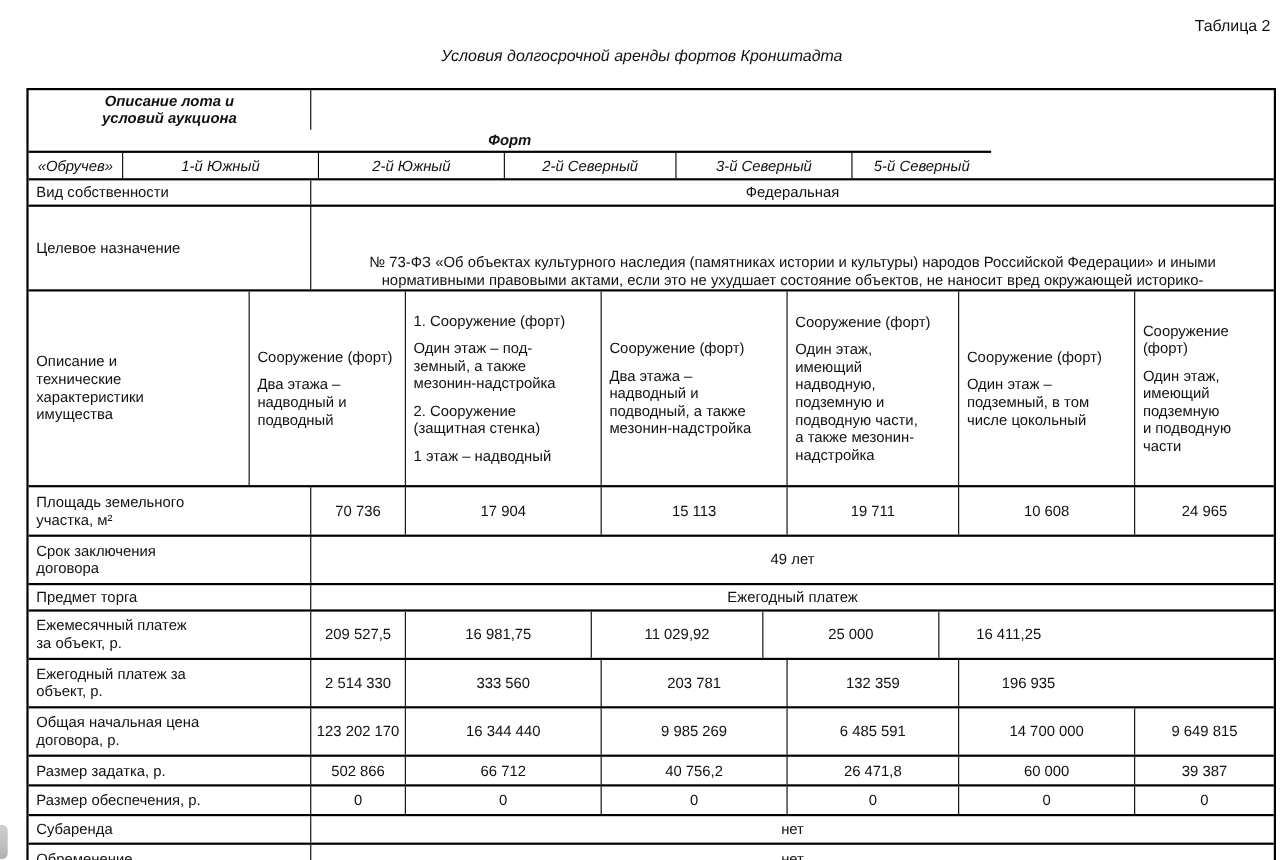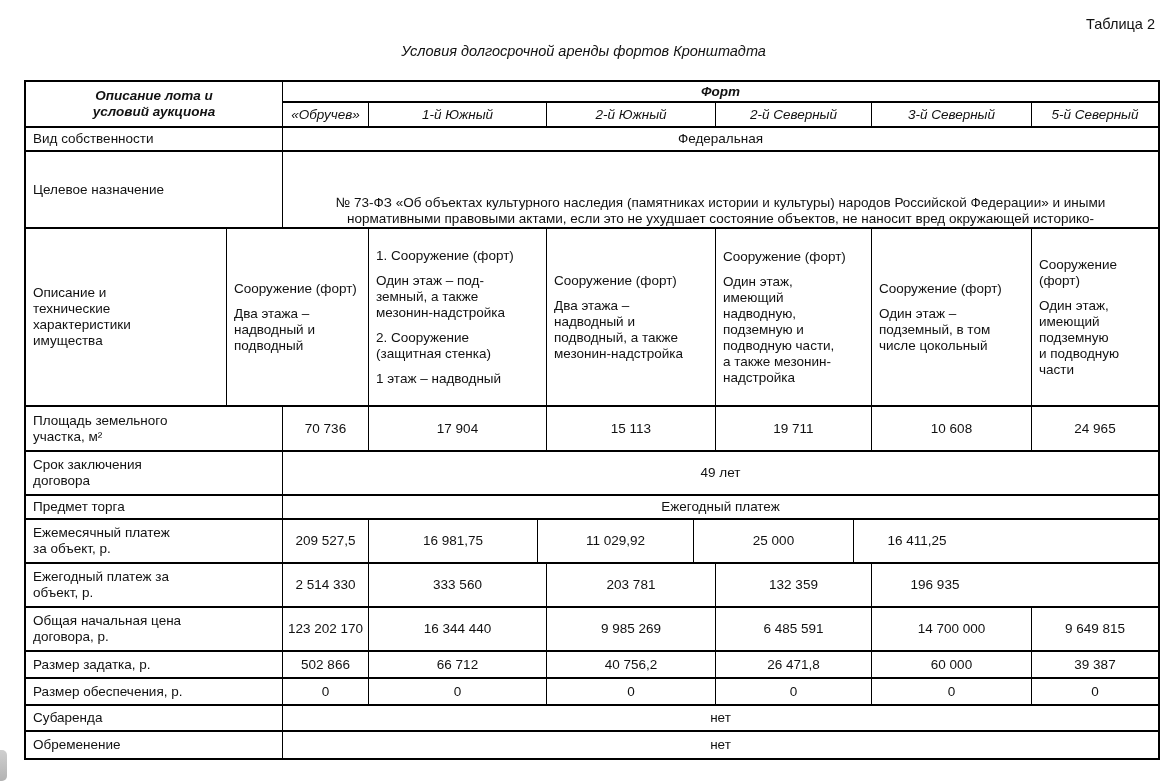--- a/index.html
+++ b/index.html
@@ -46,21 +46,21 @@
   .longtext{text-align:center;white-space:pre-line;padding:4px 8px;margin-top:42px;}
   .desc{white-space:pre-line;padding:4px 7px;}
   .para{margin:0;}
   .para + .para{margin-top:9px;}
   
   .w1{width:257px}.w2{width:86px}.w3{width:178px}.w4{width:169px}
   .w5{width:156px}.w6{width:160px}.w7{width:126px}.wspan{width:875px}
   
   .w1d{width:201px}.w2d{width:142px}
   
-  .hdr{display:flex;border-bottom:2px solid #000;box-sizing:border-box;}
+  .hdr{display:flex;border-bottom:2px solid #000;box-sizing:border-box;flex-direction:column;}
   .corner{font-weight:bold;font-style:italic;text-align:center;white-space:pre-line;justify-content:center;}
   .hdr-right{width:875px;display:flex;flex-direction:column;box-sizing:border-box;}
   .fort-cell{height:21px;display:flex;align-items:center;justify-content:center;
     font-weight:bold;font-style:italic;border-bottom:2px solid #000;box-sizing:border-box;}
   .cols-row{display:flex;height:23px;box-sizing:border-box;}
   .colhead{font-style:italic;text-align:center;justify-content:center;padding:1px 2px;}
   
   .h-vid{height:24px}.h-cel{height:77px}.h-desc{height:178px}
   .h-area{height:45px}.h-srok{height:44px}.h-predmet{height:24px}
   .h-pay{height:44px}.h-small{height:27px}.h-tiny{height:26px}

